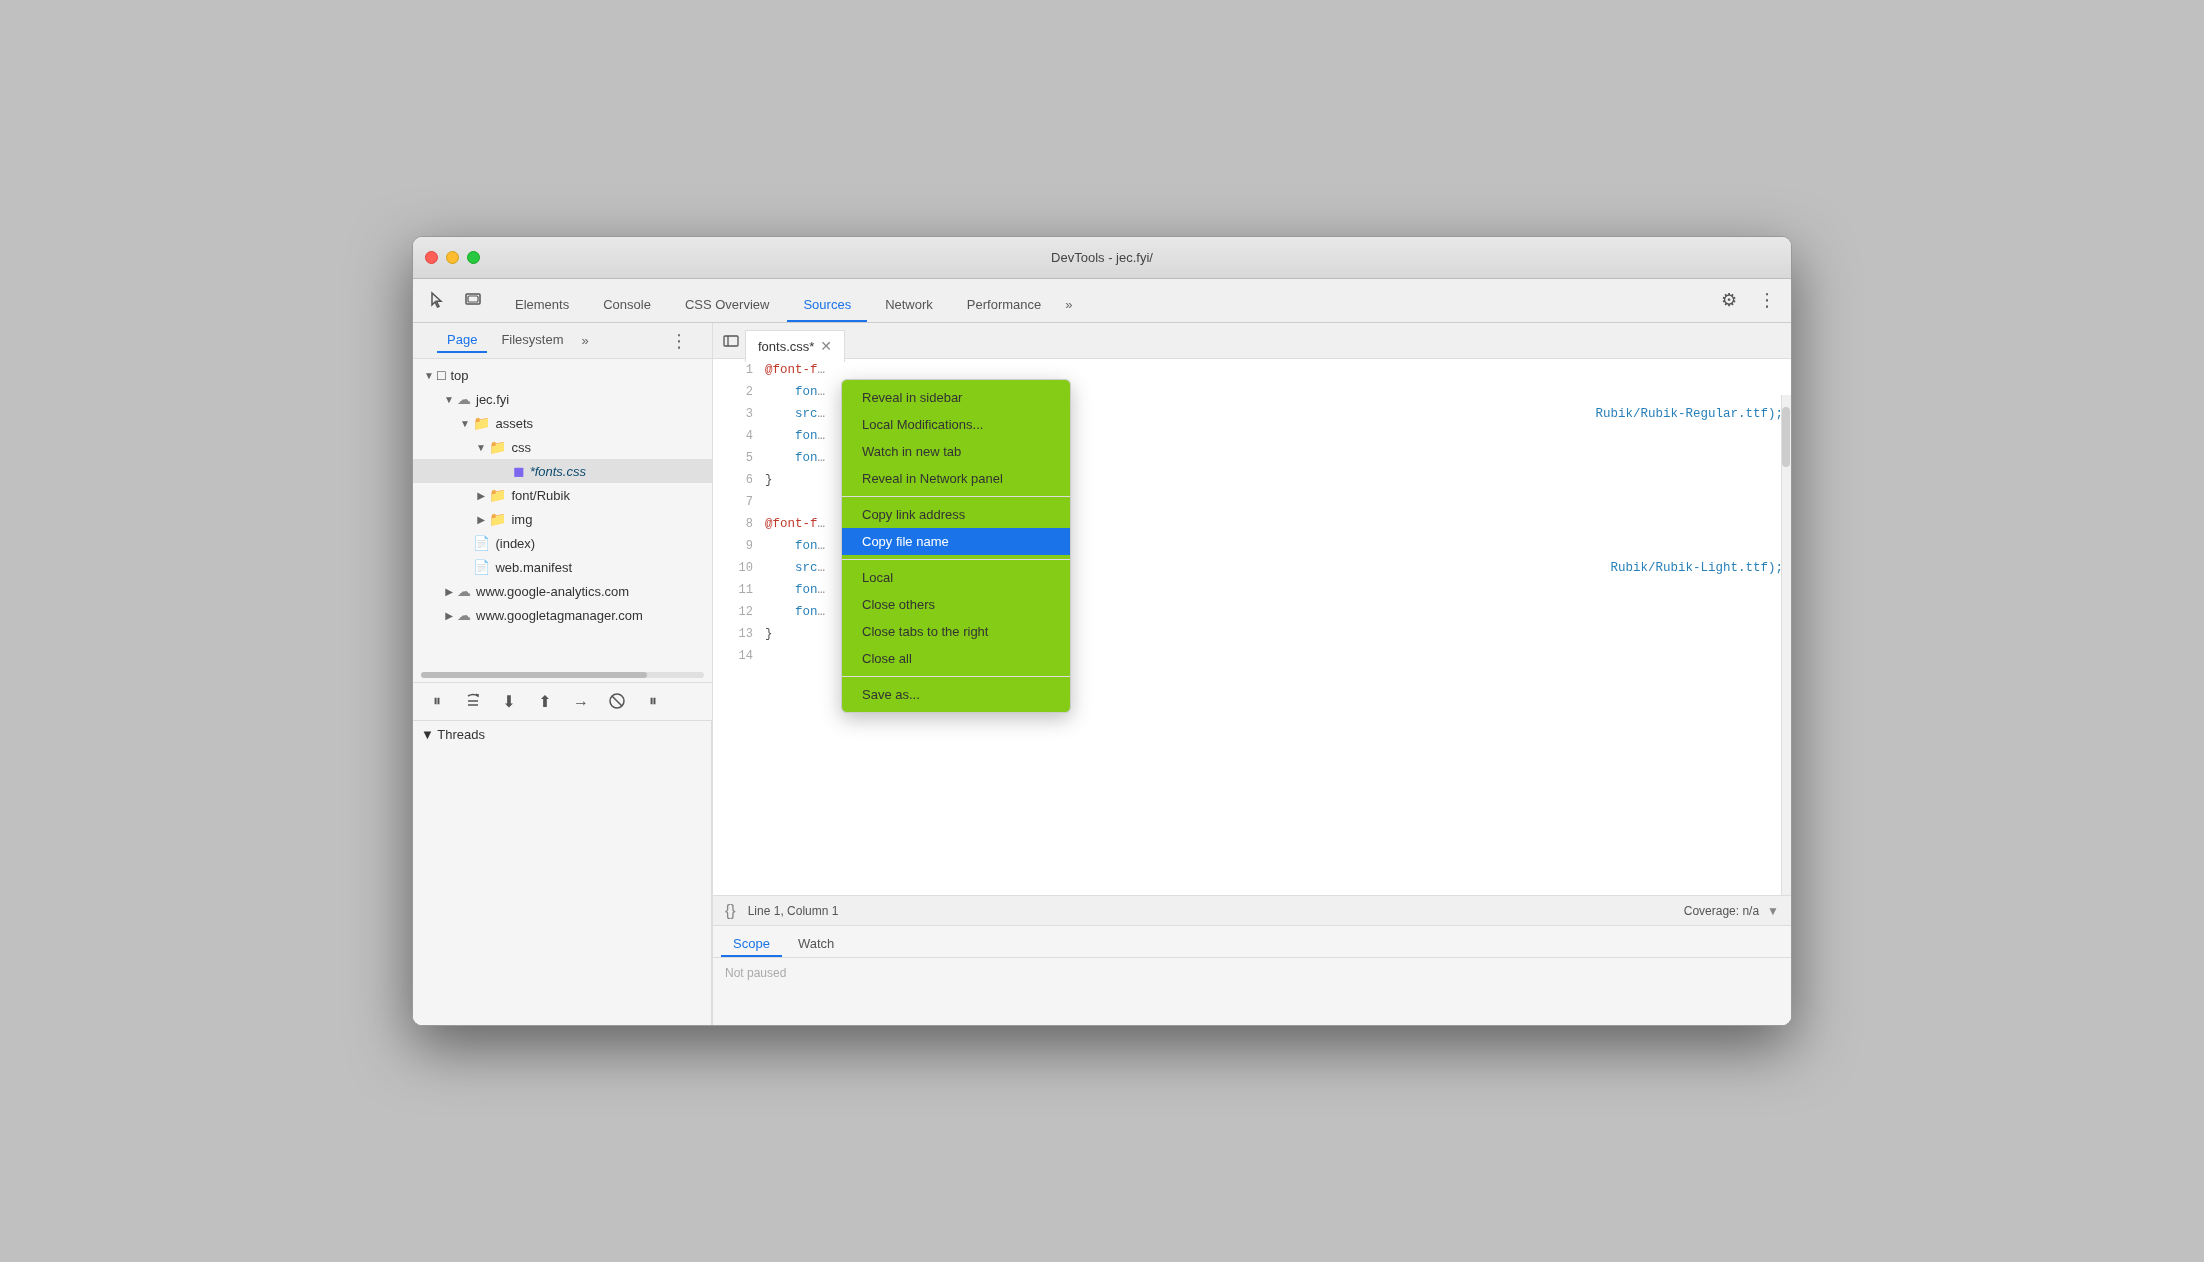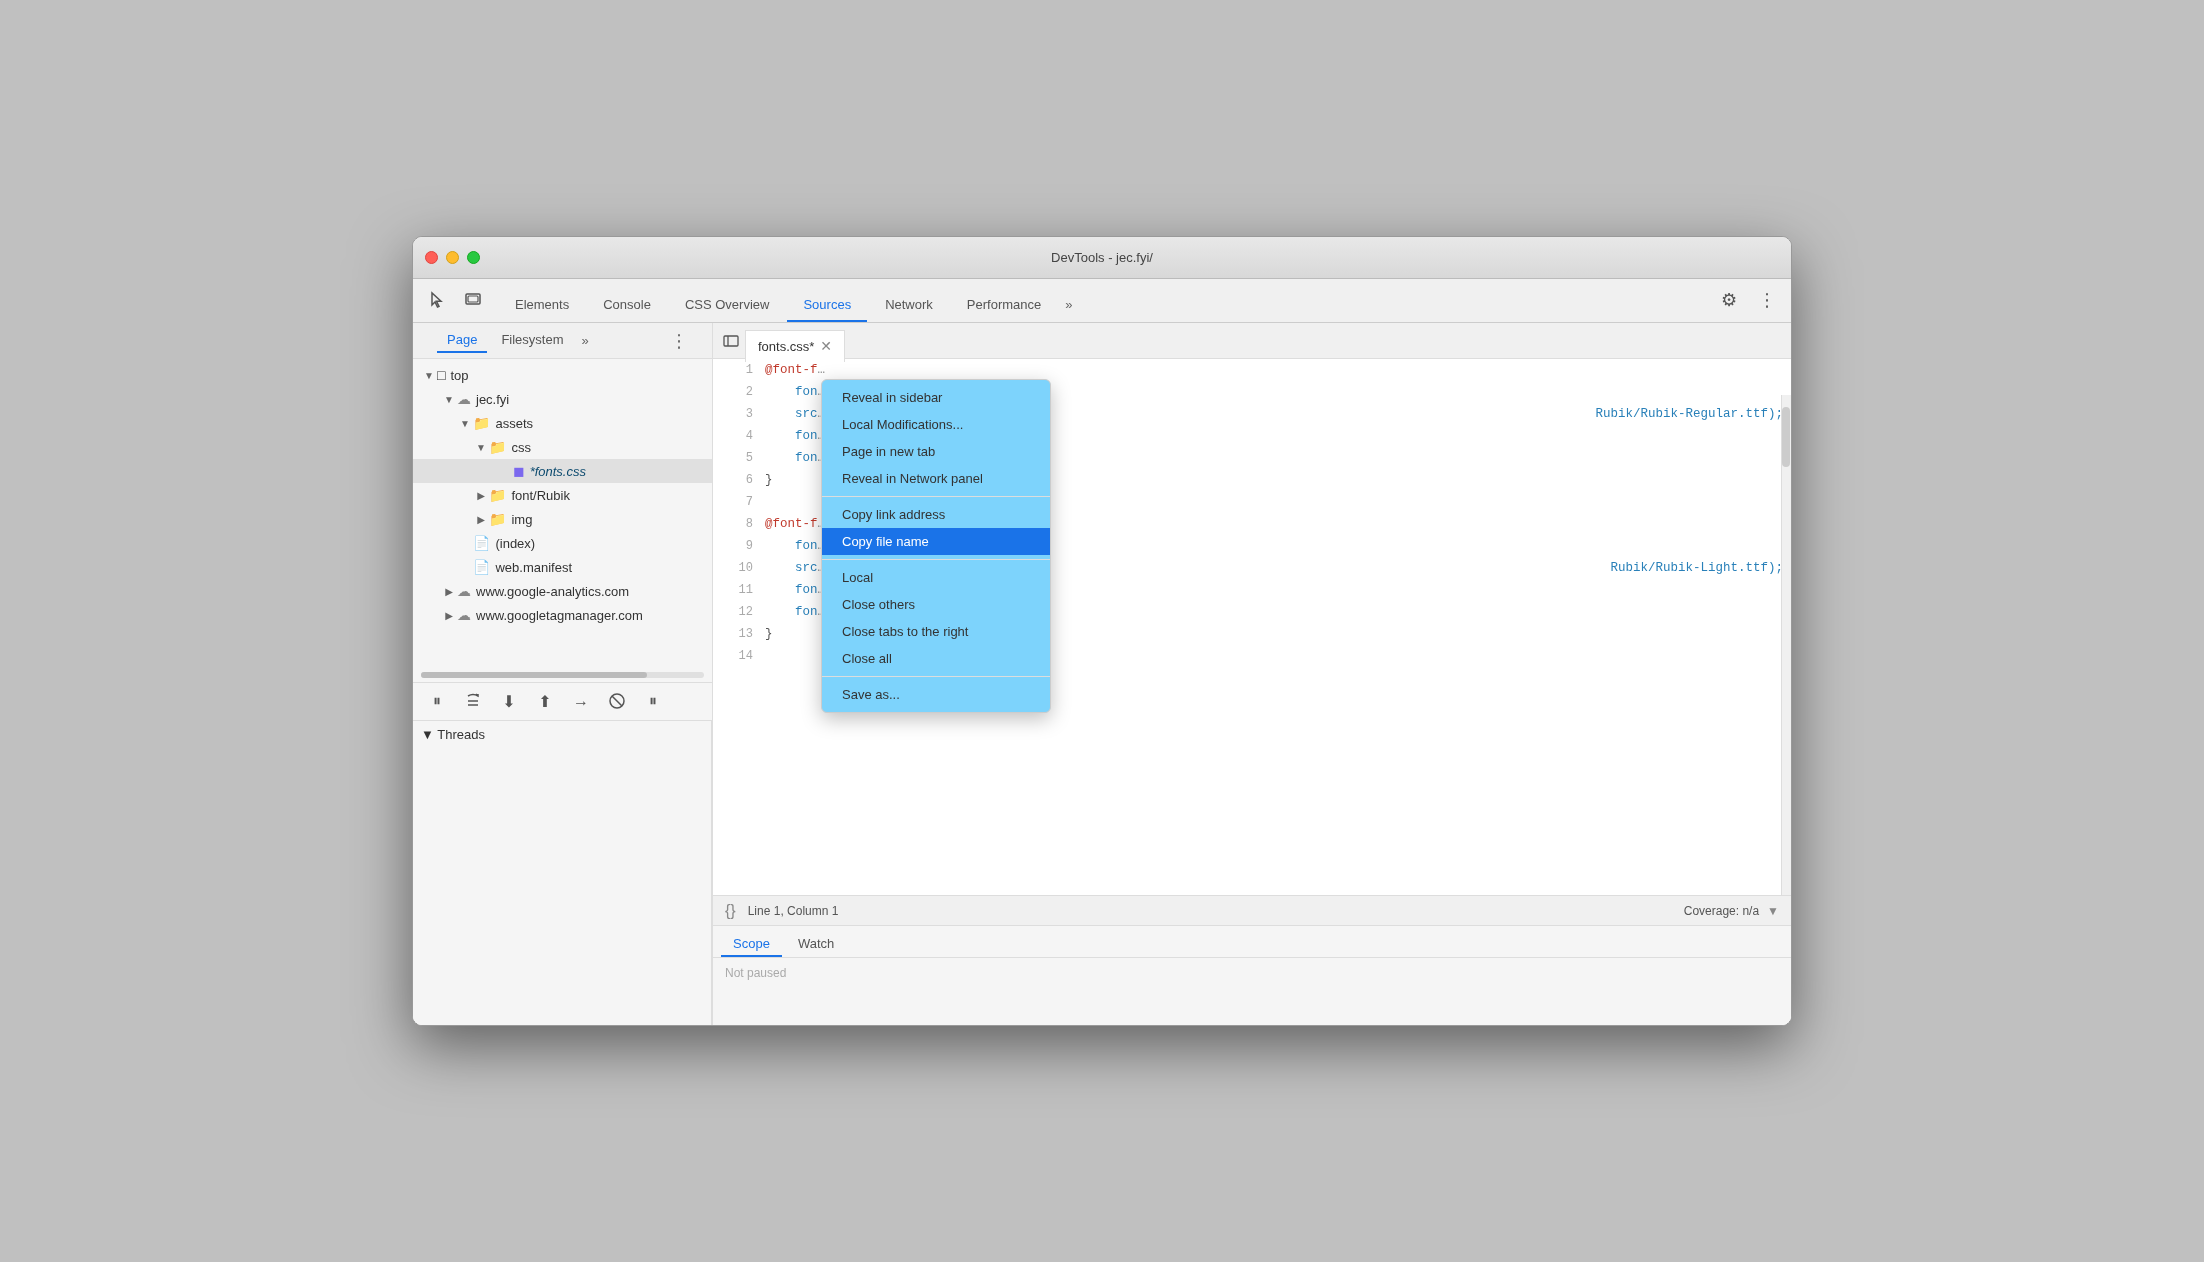--- a/index.html
+++ b/index.html
@@ -269,22 +269,22 @@
       flex-shrink: 0;
     }
     .line-content { flex: 1; }
     .c-red { color: #c0392b; }
     .c-blue { color: #2980b9; }
     .c-gray { color: #555; }
     
     .context-menu {
       position: absolute;
       top: 20px;
-      left: 108px;
-      background: #7dd3fc;
+      left: 128px;
+      background: #84cc16;
       border: 1px solid #ccc;
       border-radius: 6px;
       box-shadow: 0 6px 20px rgba(0,0,0,0.25);
       min-width: 230px;
       padding: 4px 0;
       z-index: 100;
     }
     .ctx-item {
       padding: 6px 20px;
       font-size: 13px;
@@ -668,21 +668,21 @@
         </div>
 
         <div class="context-menu">
           <div class="ctx-item">
             <span>Reveal in sidebar</span>
           </div>
           <div class="ctx-item">
             <span>Local Modifications...</span>
           </div>
           <div class="ctx-item">
-            <span>Page in new tab</span>
+            <span>Watch in new tab</span>
           </div>
           <div class="ctx-item">
             <span>Reveal in Network panel</span>
           </div>
           <div class="ctx-separator"></div>
           <div class="ctx-item">
             <span>Copy link address</span>
           </div>
           <div class="ctx-item highlighted">
             <span>Copy file name</span>

